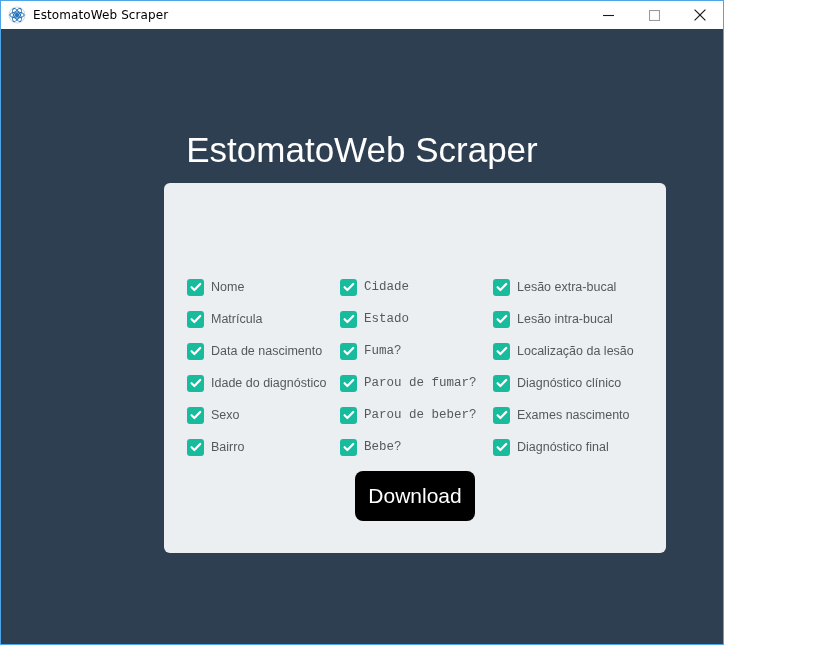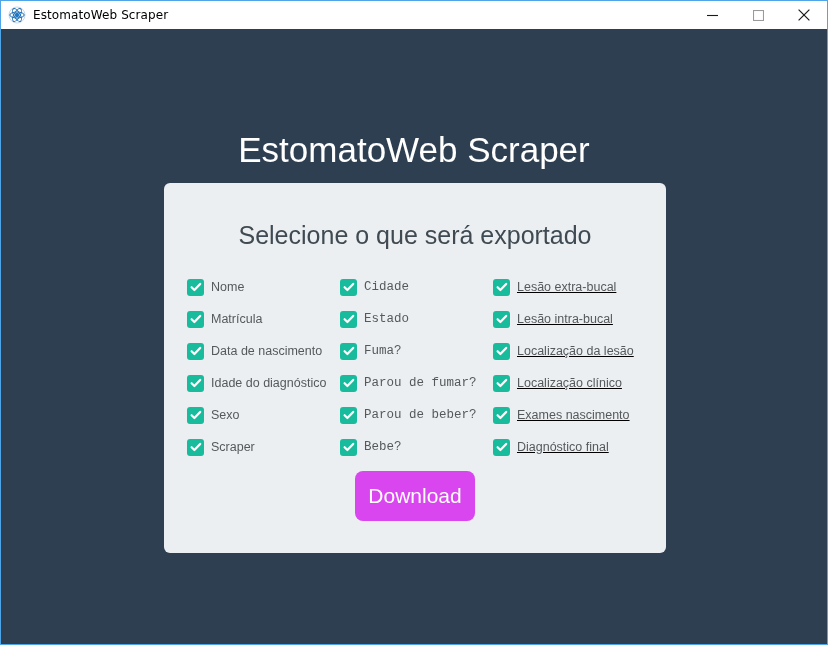--- a/index.html
+++ b/index.html
@@ -11,21 +11,21 @@
     height: 645px;
     overflow: hidden;
     font-family: "Liberation Sans", sans-serif;
     background: #ffffff;
   }
 
   
   #window {
     position: absolute;
     left: 0; top: 0;
-    width: 828px;
+    width: 724px;
     height: 645px;
     box-sizing: border-box;
     border: 1px solid #4ea6e8;
     border-top: none;
     background: #2e3f52;
     display: flex;
     flex-direction: column;
   }
 
   
@@ -120,21 +120,21 @@
     top: 88px;
     width: 460px;
     display: flex;
   }
   .cb-column {
     display: flex;
     flex-direction: column;
   }
   .cb-column.col-1 { width: 153px; }
   .cb-column.col-2 { width: 153px; font-family: Liberation Mono, monospace; }
-  .cb-column.col-3 { width: 154px; text-decoration: underline; }
+  .cb-column.col-3 { width: 154px; }
 
   .cb-row {
     height: 32px;
     display: flex;
     align-items: center;
     cursor: default;
   }
   .cb-box {
     width: 17px;
     height: 17px;
@@ -154,21 +154,21 @@
     line-height: 1;
   }
 
   
   #download-button {
     position: absolute;
     left: 191px;
     top: 288px;
     width: 120px;
     height: 50px;
-    background: #d946ef;
+    background: #000000;
     border: none;
     border-radius: 8px;
     color: #ffffff;
     font-size: 21px;
     font-family: "Liberation Sans", sans-serif;
     cursor: pointer;
     padding: 8px;
     letter-spacing: 0px;
   }
 </style>
@@ -214,21 +214,20 @@
       </button>
     </div>
   </div>
 
   <div id="content">
 
     <h1 id="app-title">EstomatoWeb Scraper</h1>
 
     <div id="card">
 
-      <h2 id="card-heading">Selecione o que será exportado</h2>
 
       <div id="checkbox-grid">
 
         <div class="cb-column col-1">
           <label class="cb-row">
             <span class="cb-box">
                 <svg width="12" height="12" viewBox="0 0 12 12">
                   <path d="M1.6 6.2 L4.4 9.0 L10.2 2.9" fill="none" stroke="#ffffff" stroke-width="2.2" stroke-linecap="round" stroke-linejoin="round"></path>
                 </svg>
               </span>
@@ -265,21 +264,21 @@
                 </svg>
               </span>
             <span class="cb-label">Sexo</span>
           </label>
           <label class="cb-row">
             <span class="cb-box">
                 <svg width="12" height="12" viewBox="0 0 12 12">
                   <path d="M1.6 6.2 L4.4 9.0 L10.2 2.9" fill="none" stroke="#ffffff" stroke-width="2.2" stroke-linecap="round" stroke-linejoin="round"></path>
                 </svg>
               </span>
-            <span class="cb-label">Scraper</span>
+            <span class="cb-label">Bairro</span>
           </label>
         </div>
 
         <div class="cb-column col-2">
           <label class="cb-row">
             <span class="cb-box">
                 <svg width="12" height="12" viewBox="0 0 12 12">
                   <path d="M1.6 6.2 L4.4 9.0 L10.2 2.9" fill="none" stroke="#ffffff" stroke-width="2.2" stroke-linecap="round" stroke-linejoin="round"></path>
                 </svg>
               </span>
@@ -351,21 +350,21 @@
                 </svg>
               </span>
             <span class="cb-label">Localização da lesão</span>
           </label>
           <label class="cb-row">
             <span class="cb-box">
                 <svg width="12" height="12" viewBox="0 0 12 12">
                   <path d="M1.6 6.2 L4.4 9.0 L10.2 2.9" fill="none" stroke="#ffffff" stroke-width="2.2" stroke-linecap="round" stroke-linejoin="round"></path>
                 </svg>
               </span>
-            <span class="cb-label">Localização clínico</span>
+            <span class="cb-label">Diagnóstico clínico</span>
           </label>
           <label class="cb-row">
             <span class="cb-box">
                 <svg width="12" height="12" viewBox="0 0 12 12">
                   <path d="M1.6 6.2 L4.4 9.0 L10.2 2.9" fill="none" stroke="#ffffff" stroke-width="2.2" stroke-linecap="round" stroke-linejoin="round"></path>
                 </svg>
               </span>
             <span class="cb-label">Exames nascimento</span>
           </label>
           <label class="cb-row">

